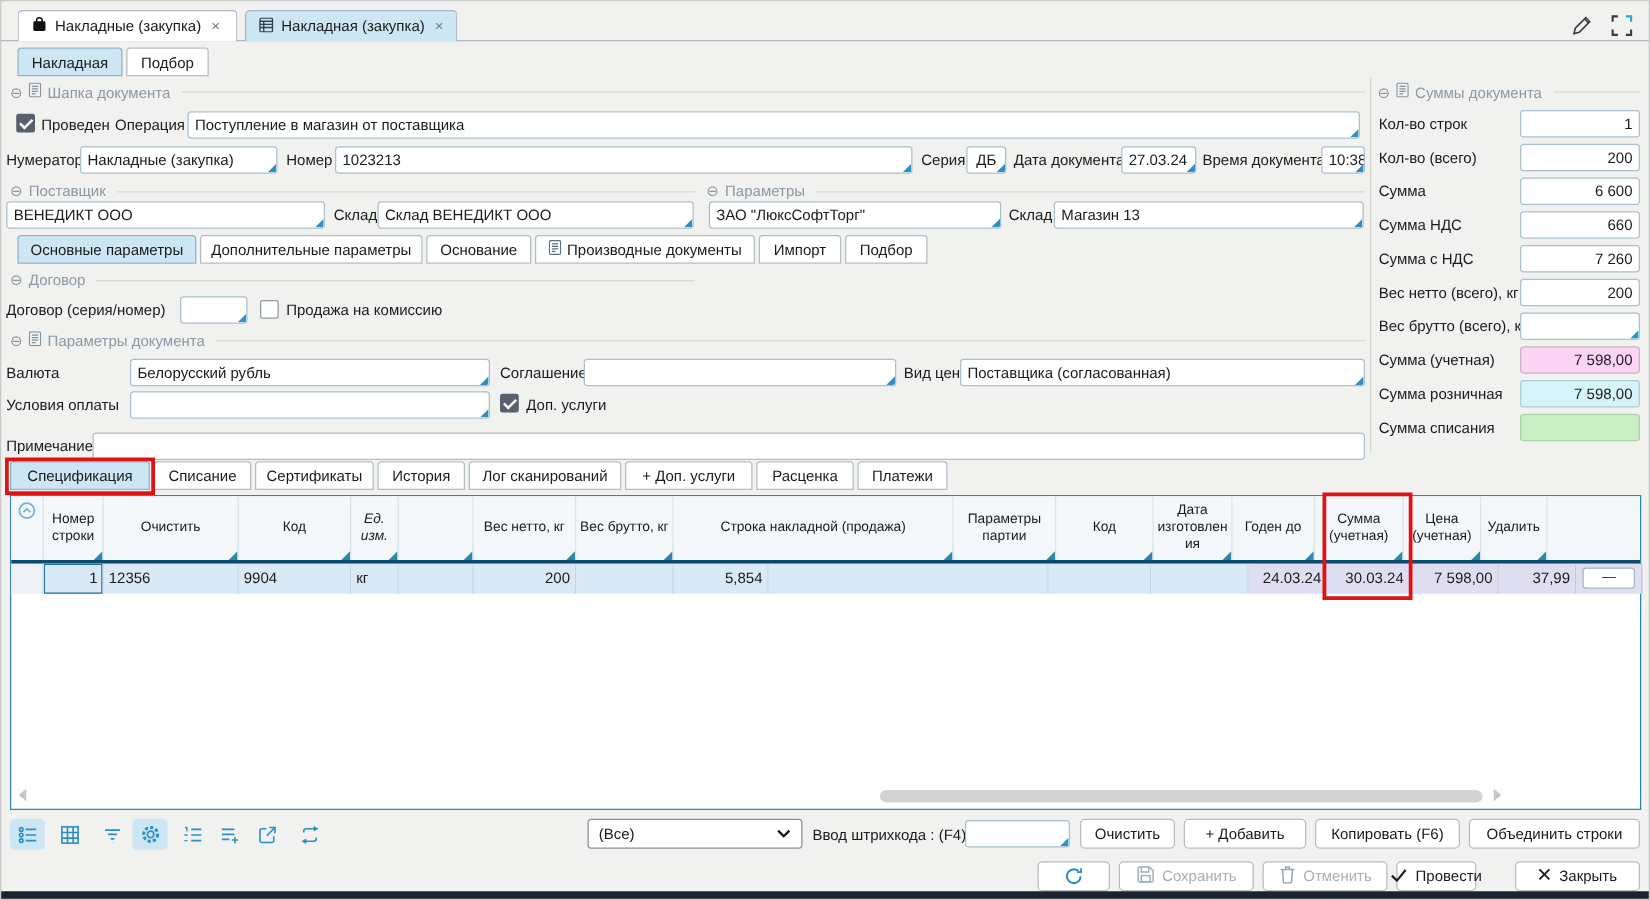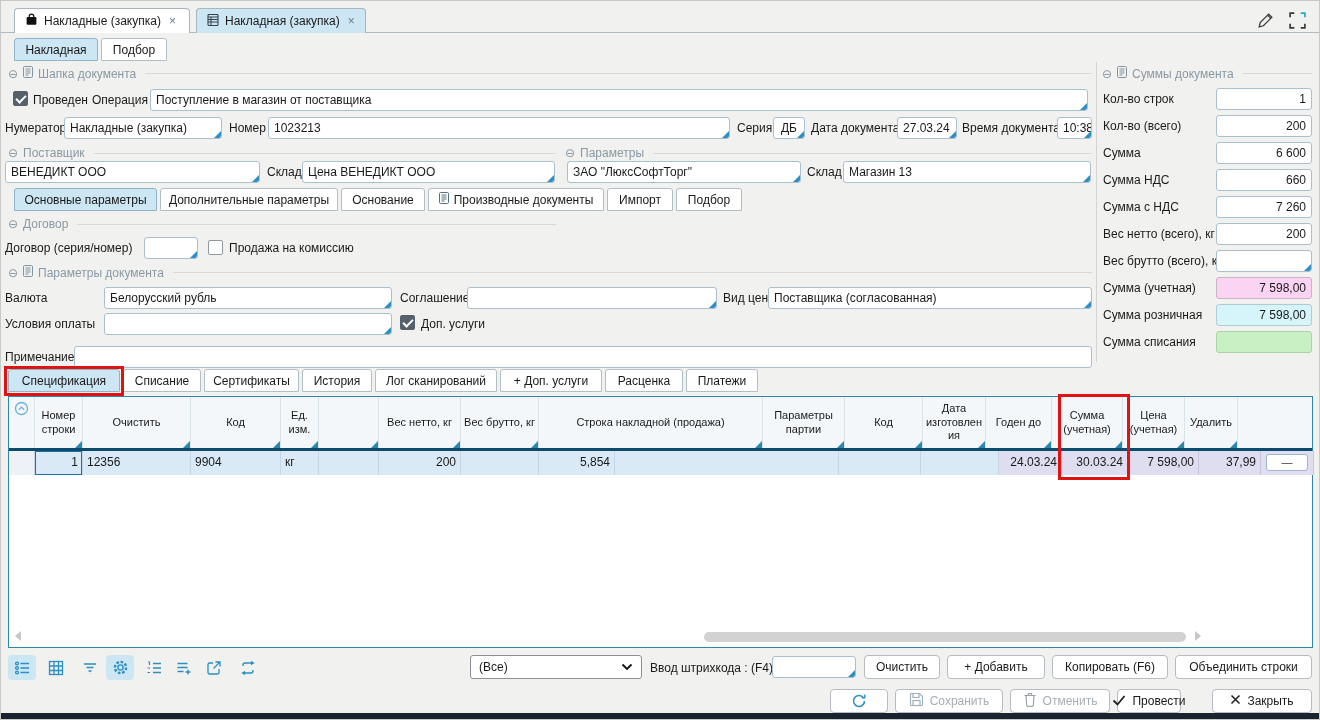--- a/index.html
+++ b/index.html
@@ -123,21 +123,21 @@
 <div class="lbl" style="left:962px;top:121px">Время документа</div>
 <div class="inp combo" style="left:1057px;top:117px;width:35px">10:38</div>
 
 <div class="sec" style="left:8px;top:146px;width:548px">
   <span class="mins">⊖</span>
   <span>Поставщик</span>
     <span class="ln"></span>
 </div>
 <div class="inp combo" style="left:5px;top:161px;width:255px">ВЕНЕДИКТ ООО</div>
 <div class="lbl" style="left:267px;top:165px">Склад</div>
-<div class="inp combo" style="left:302px;top:161px;width:253px">Цена ВЕНЕДИКТ ООО</div>
+<div class="inp combo" style="left:302px;top:161px;width:253px">Склад ВЕНЕДИКТ ООО</div>
 
 <div class="sec" style="left:565px;top:146px;width:527px">
   <span class="mins">⊖</span>
   <span>Параметры</span>
     <span class="ln"></span>
 </div>
 <div class="inp combo" style="left:567px;top:161px;width:234px">ЗАО "ЛюксСофтТорг"</div>
 <div class="lbl" style="left:807px;top:165px">Склад</div>
 <div class="inp combo" style="left:843px;top:161px;width:248px">Магазин 13</div>
 
@@ -266,21 +266,21 @@
         <i class="sorttri"></i>
       </div>
       <div class="gh-cell" style="width: 108px;">
         <span>Очистить</span>
         <i class="sorttri"></i>
       </div>
       <div class="gh-cell" style="width: 90px;">
         <span>Код</span>
         <i class="sorttri"></i>
       </div>
-      <div class="gh-cell" style="width: 38px;">
+      <div class="gh-cell" style="width: 38px; font-style: italic;">
         <span>Ед. изм.</span>
         <i class="sorttri"></i>
       </div>
       <div class="gh-cell" style="width: 60px;">
         <span></span>
         <i class="sorttri"></i>
       </div>
       <div class="gh-cell" style="width: 82px;">
         <span>Вес нетто, кг</span>
         <i class="sorttri"></i>

